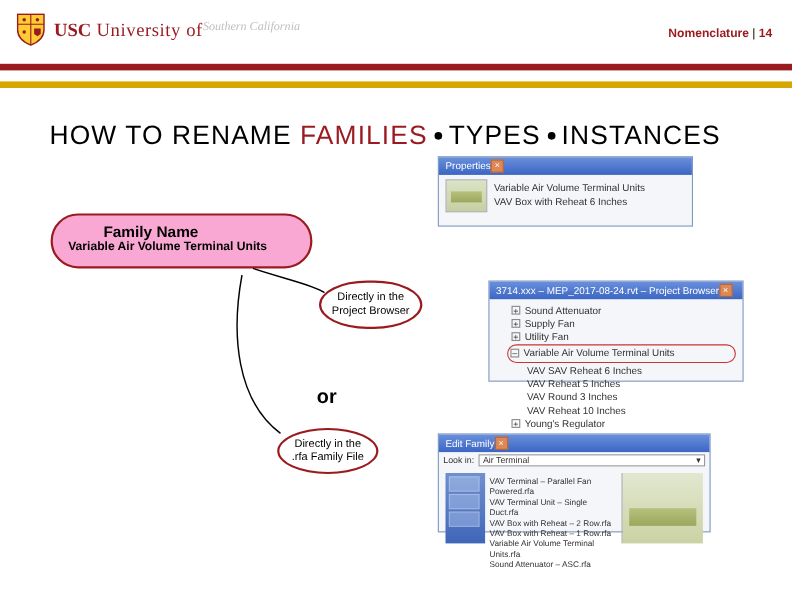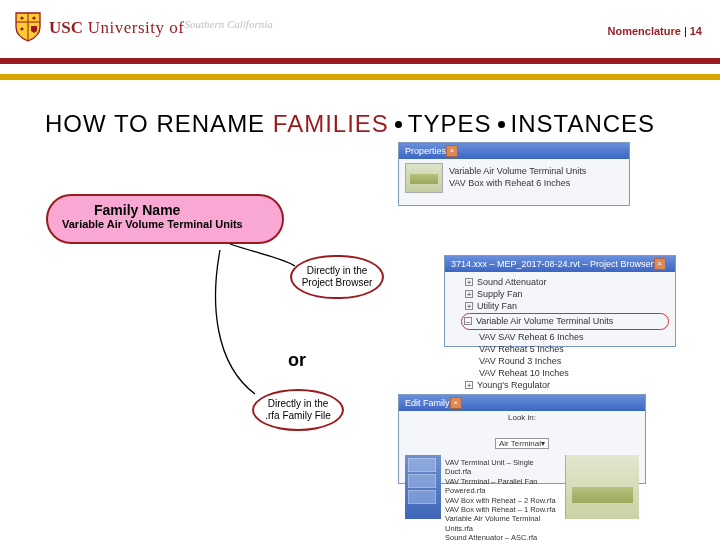--- a/index.html
+++ b/index.html
@@ -58,21 +58,21 @@
   .browser .indent2 { padding-left: 28px; }
   .browser .highlight-box { border:1.5px solid #c33; border-radius:10px; padding:1px 2px; margin:1px 0 1px 10px; }
 
   .filedlg { left: 398px; top: 394px; width: 248px; height: 90px; }
   .filedlg .body { display:flex; height: calc(100% - 16px);}
   .filedlg .side { width: 36px; background: linear-gradient(#6f8fce,#3f66b8); display:flex; flex-direction:column; gap:2px; padding:3px;}
   .filedlg .side .ic { width:28px; height:14px; background:#cfe0ff55; border:1px solid #ffffff44; }
   .filedlg .mid { flex:1; padding:3px 4px; font-size:7.5px; line-height:1.25;}
   .filedlg .preview { width: 74px; background: linear-gradient(#e2e7cf,#cad2a4); border-left:1px solid #aaa; position:relative;}
   .filedlg .preview::after{ content:""; position:absolute; left:6px; right:6px; top: 32px; height:16px; background:linear-gradient(#b7c07d,#9aa85c);}
-  .filedlg .lookin { padding:2px 4px; font-size:8px; display:flex; gap:16px; align-items:center;flex-direction:column;}
+  .filedlg .lookin { padding:2px 4px; font-size:8px; display:flex; gap:4px; align-items:center;}
   .filedlg .lookin .combo { border:1px solid #999; background:#fff; padding:0 3px; flex:1; display:flex; justify-content:space-between;}
 
 </style>
 </head>
 <body>
 
 <div class="slide">
 
   <div class="header">
     <div class="logo-strip">
@@ -191,22 +191,22 @@
           <span>▾</span>
         </span>
     </div>
     <div class="body">
       <div class="side">
         <div class="ic"></div>
         <div class="ic"></div>
         <div class="ic"></div>
       </div>
       <div class="mid">
+        <div>VAV Terminal – Parallel Fan Powered.rfa</div>
         <div>VAV Terminal Unit – Single Duct.rfa</div>
-        <div>VAV Terminal – Parallel Fan Powered.rfa</div>
         <div>VAV Box with Reheat – 2 Row.rfa</div>
         <div>VAV Box with Reheat – 1 Row.rfa</div>
         <div>Variable Air Volume Terminal Units.rfa</div>
         <div>Sound Attenuator – ASC.rfa</div>
       </div>
       <div class="preview"></div>
     </div>
   </div>
 
 </div>

